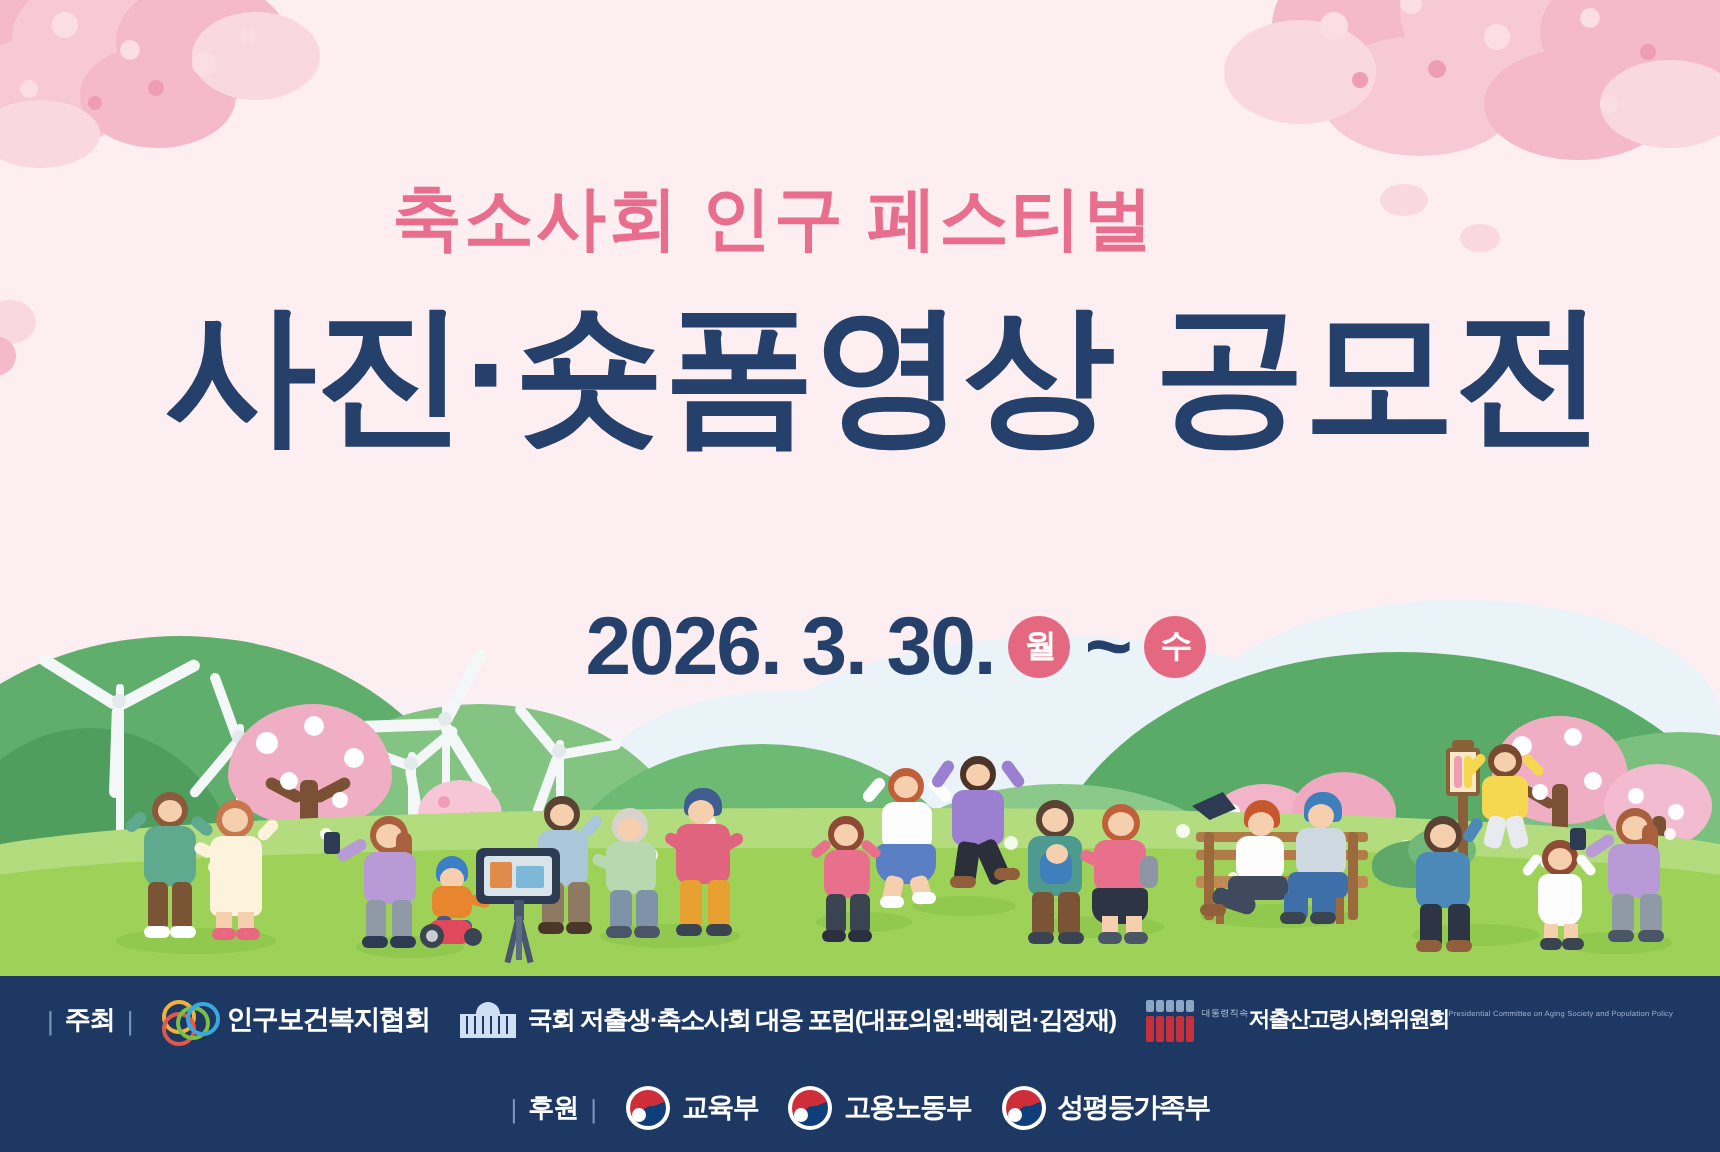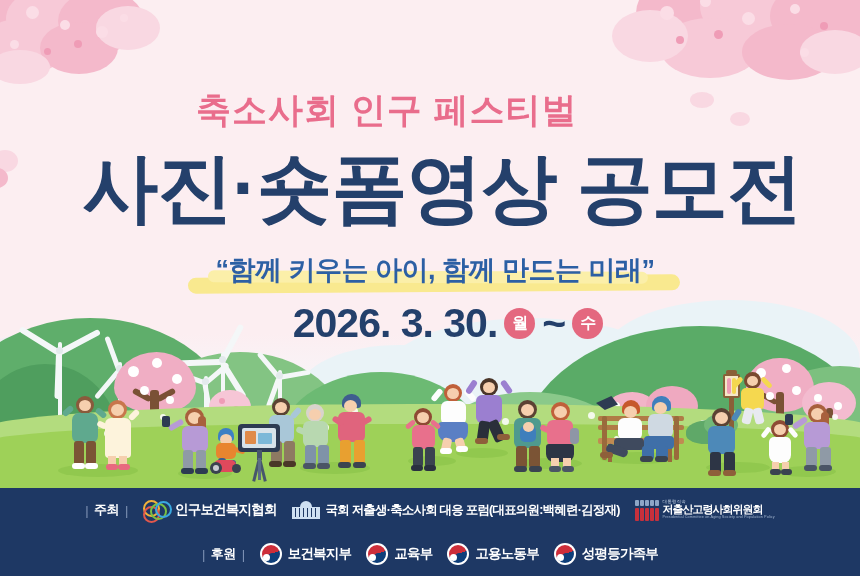--- a/index.html
+++ b/index.html
@@ -121,21 +121,21 @@
     background:linear-gradient(160deg,#cd2e3a 0 50%,#0f3f7a 50% 100%);}
   .taeguk .sw1{position:absolute;left:5px;top:3px;width:9px;height:9px;border-radius:50%;background:#cd2e3a;}
   .taeguk .sw2{position:absolute;left:8px;top:10px;width:9px;height:9px;border-radius:50%;background:#0f3f7a;}
   .taeguk .cut{position:absolute;left:3px;top:11px;width:7px;height:7px;border-radius:50%;background:#fff;}
 
   
   .pclogo{display:flex;align-items:center;gap:4px;}
   .pcbars{position:relative;width:24px;height:22px;flex:0 0 24px;}
   .pcbars i{position:absolute;bottom:0;width:4px;background:#c6303c;border-radius:1px;}
   .pcbars i.t{background:#8ea6c6;}
-  .pctext{display:flex;flex-direction:column;line-height:1;}
+  .pctext{display:flex;flex-direction:row;line-height:1;}
   .pctext .t1{font-size:4.5px;color:#b9c7db;letter-spacing:.2px;}
   .pctext .t2{font-size:11px;color:#ffffff;font-weight:bold;letter-spacing:-1px;}
   .pctext .t3{font-size:3.8px;color:#9fb2cc;letter-spacing:.1px;margin-top:1px;}
 
   
   .person{position:absolute;}
   .person b,.person i,.person u,.person s{position:absolute;display:block;}
   .bench{position:absolute;}
   .lamp{position:absolute;}
 </style>
@@ -549,24 +549,20 @@
     <i style="left:24px;top:43px;width:11px;height:20px;background:#8f9aa6;border-radius:3px;"></i>
     <i style="left:8px;top:61px;width:13px;height:6px;border-radius:4px;background:#4a5565;"></i>
     <i style="left:23px;top:61px;width:13px;height:6px;border-radius:4px;background:#4a5565;"></i>
   </div>
 
 
   <div class="kicker">축소사회 인구 페스티벌</div>
 
   <div class="maintitle">사진·숏폼영상 공모전</div>
 
-  <div class="slogan-wrap">
-    <div class="highlighter"></div>
-    <div class="slogan">“함께 키우는 아이, 함께 만드는 미래”</div>
-  </div>
 
   <div class="dateline">
     <span>2026. 3. 30.</span>
     <span class="daybadge">월</span>
     <span>~</span>
     <span class="daybadge">수</span>
   </div>
 
   <div class="footer">
 
@@ -624,29 +620,20 @@
       </span>
     </div>
 
     <div class="frow r2">
       <span class="flabel">
         <span class="bar">|</span>
         <span>후원</span>
         <span class="bar">|</span>
       </span>
 
-      <span class="forg">
-        <span class="taeguk">
-          <span class="red"></span>
-            <span class="sw1"></span>
-            <span class="sw2"></span>
-            <span class="cut"></span>
-        </span>
-        <span>보건복지부</span>
-      </span>
 
       <span class="forg">
         <span class="taeguk">
           <span class="red"></span>
             <span class="sw1"></span>
             <span class="sw2"></span>
             <span class="cut"></span>
         </span>
         <span>교육부</span>
       </span>

